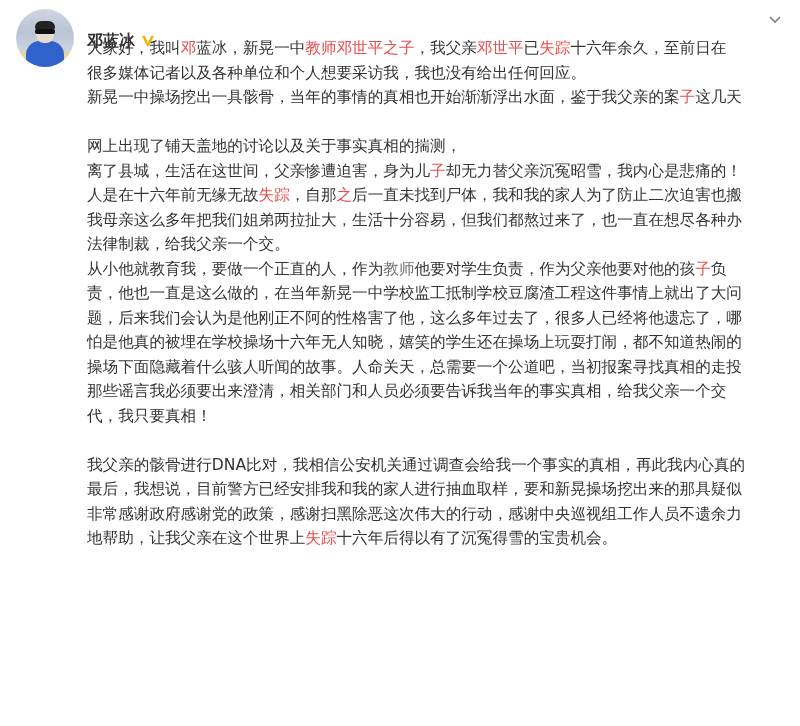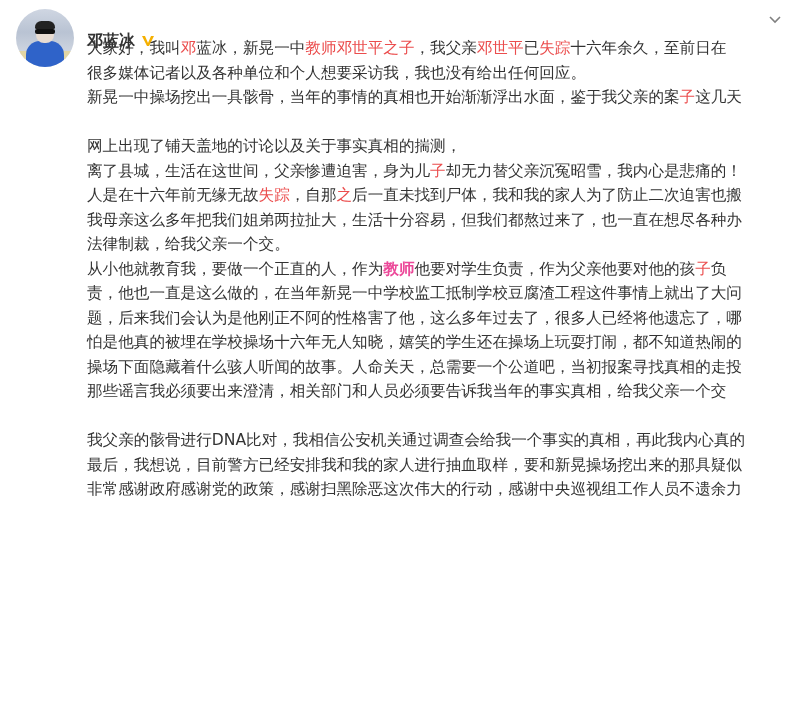--- a/index.html
+++ b/index.html
@@ -48,24 +48,26 @@
   <div class="content" id="post-content">
       <p><span>大家好，我叫</span><span class="hl" style="color: rgb(235, 77, 77);">邓</span><span>蓝冰，新晃一中</span><span class="hl" style="color: rgb(235, 77, 77);">教师邓世平之子</span><span>，我父亲</span><span class="hl" style="color: rgb(235, 77, 77);">邓世平</span><span>已</span><span class="hl" style="color: rgb(235, 77, 77);">失踪</span><span>十六年余久，至前日在</span></p>
       <p><span>很多媒体记者以及各种单位和个人想要采访我，我也没有给出任何回应。</span></p>
       <p><span>新晃一中操场挖出一具骸骨，当年的事情的真相也开始渐渐浮出水面，鉴于我父亲的案</span><span class="hl" style="color: rgb(235, 77, 77);">子</span><span>这几天</span></p>
       <div class="gap"></div>
       <p><span>网上出现了铺天盖地的讨论以及关于事实真相的揣测，</span></p>
       <p><span>离了县城，生活在这世间，父亲惨遭迫害，身为儿</span><span class="hl" style="color: rgb(235, 77, 77);">子</span><span>却无力替父亲沉冤昭雪，我内心是悲痛的！</span></p>
       <p><span>人是在十六年前无缘无故</span><span class="hl" style="color: rgb(235, 77, 77);">失踪</span><span>，自那</span><span class="hl" style="color: rgb(235, 77, 77);">之</span><span>后一直未找到尸体，我和我的家人为了防止二次迫害也搬</span></p>
       <p><span>我母亲这么多年把我们姐弟两拉扯大，生活十分容易，但我们都熬过来了，也一直在想尽各种办</span></p>
       <p><span>法律制裁，给我父亲一个交。</span></p>
-      <p><span>从小他就教育我，要做一个正直的人，作为</span><span class="hl" style="color: #ec4899; font-weight: bold;">教师</span><span>他要对学生负责，作为父亲他要对他的孩</span><span class="hl" style="color: rgb(235, 77, 77);">子</span><span>负</span></p>
+      <p><span>从小他就教育我，要做一个正直的人，作为</span><span class="hl" style="color: #737373;">教师</span><span>他要对学生负责，作为父亲他要对他的孩</span><span class="hl" style="color: rgb(235, 77, 77);">子</span><span>负</span></p>
       <p><span>责，他也一直是这么做的，在当年新晃一中学校监工抵制学校豆腐渣工程这件事情上就出了大问</span></p>
       <p><span>题，后来我们会认为是他刚正不阿的性格害了他，这么多年过去了，很多人已经将他遗忘了，哪</span></p>
       <p><span>怕是他真的被埋在学校操场十六年无人知晓，嬉笑的学生还在操场上玩耍打闹，都不知道热闹的</span></p>
       <p><span>操场下面隐藏着什么骇人听闻的故事。人命关天，总需要一个公道吧，当初报案寻找真相的走投</span></p>
       <p><span>那些谣言我必须要出来澄清，相关部门和人员必须要告诉我当年的事实真相，给我父亲一个交</span></p>
+      <p><span>代，我只要真相！</span></p>
       <div class="gap"></div>
       <p><span>我父亲的骸骨进行DNA比对，我相信公安机关通过调查会给我一个事实的真相，再此我内心真的</span></p>
       <p><span>最后，我想说，目前警方已经安排我和我的家人进行抽血取样，要和新晃操场挖出来的那具疑似</span></p>
       <p><span>非常感谢政府感谢党的政策，感谢扫黑除恶这次伟大的行动，感谢中央巡视组工作人员不遗余力</span></p>
+      <p><span>地帮助，让我父亲在这个世界上</span><span class="hl" style="color: rgb(235, 77, 77);">失踪</span><span>十六年后得以有了沉冤得雪的宝贵机会。</span></p>
     </div>
 </div>
 
 </body></html>

